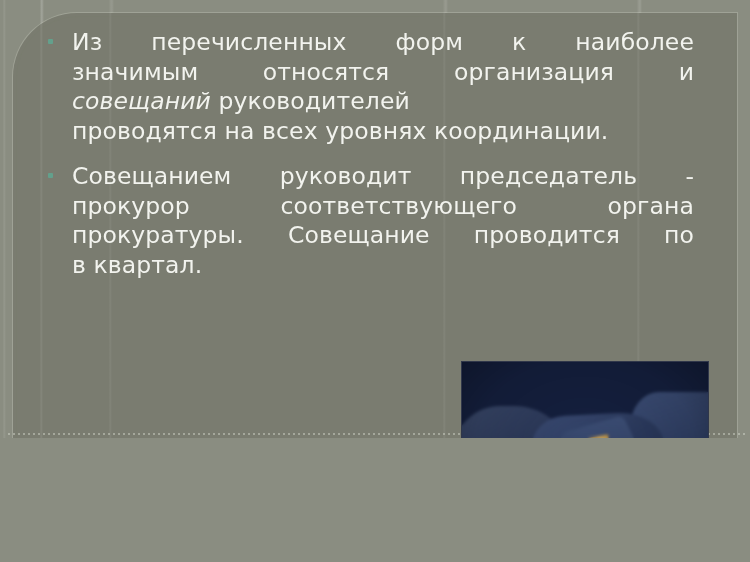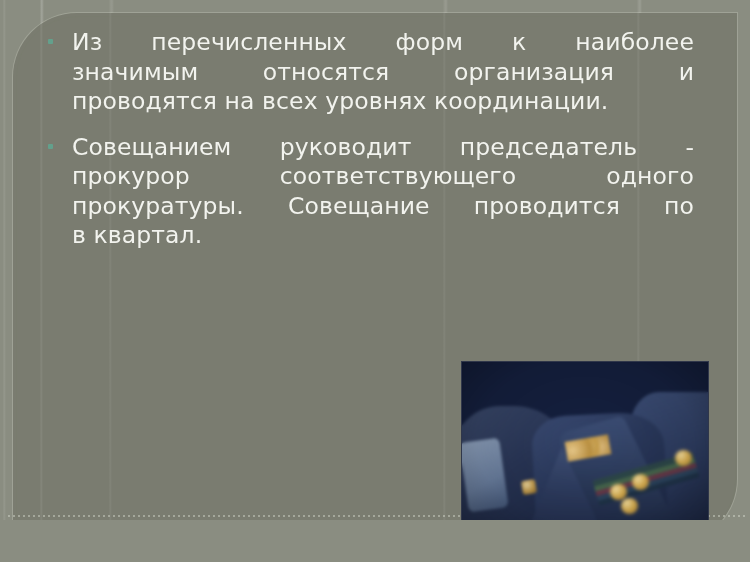--- a/index.html
+++ b/index.html
@@ -10,21 +10,21 @@
     width: 750px;
     height: 562px;
     overflow: hidden;
     font-family: "DejaVu Sans", "Liberation Sans", sans-serif;
     background: #8a8d81;
   }
 
   #slide {
     position: relative;
     width: 750px;
-    height: 520px;
+    height: 438px;
     background: #8a8d81;
     overflow: hidden;
   }
 
   
   .backdrop-bands {
     position: absolute;
     inset: 0;
     background:
       linear-gradient(to right,
@@ -347,27 +347,28 @@
   <div class="panel-inner-line"></div>
   <div class="panel-seams"></div>
   <div class="bottom-dots"></div>
 
   <div class="body-text">
 
     <p class="para">
       <span class="bullet-dot"></span>
       <span class="jline">Из перечисленных форм к наиболее</span>
       <span class="jline">значимым относятся организация и</span>
+      <span class="jline last"><em>совещаний</em><span> руководителей</span></span>
       <span class="jline last">проводятся на всех уровнях координации.</span>
     </p>
 
     <p class="para">
       <span class="bullet-dot"></span>
       <span class="jline">Совещанием руководит председатель -</span>
-      <span class="jline">прокурор соответствующего одного</span>
+      <span class="jline">прокурор соответствующего органа</span>
       <span class="jline">прокуратуры. Совещание проводится по</span>
       <span class="jline last">в квартал.</span>
     </p>
 
   </div>
 
   <div class="photo">
     <div class="photo-canvas"></div>
     <div class="fig-left"></div>
     <div class="fig-left-shirt"></div>

